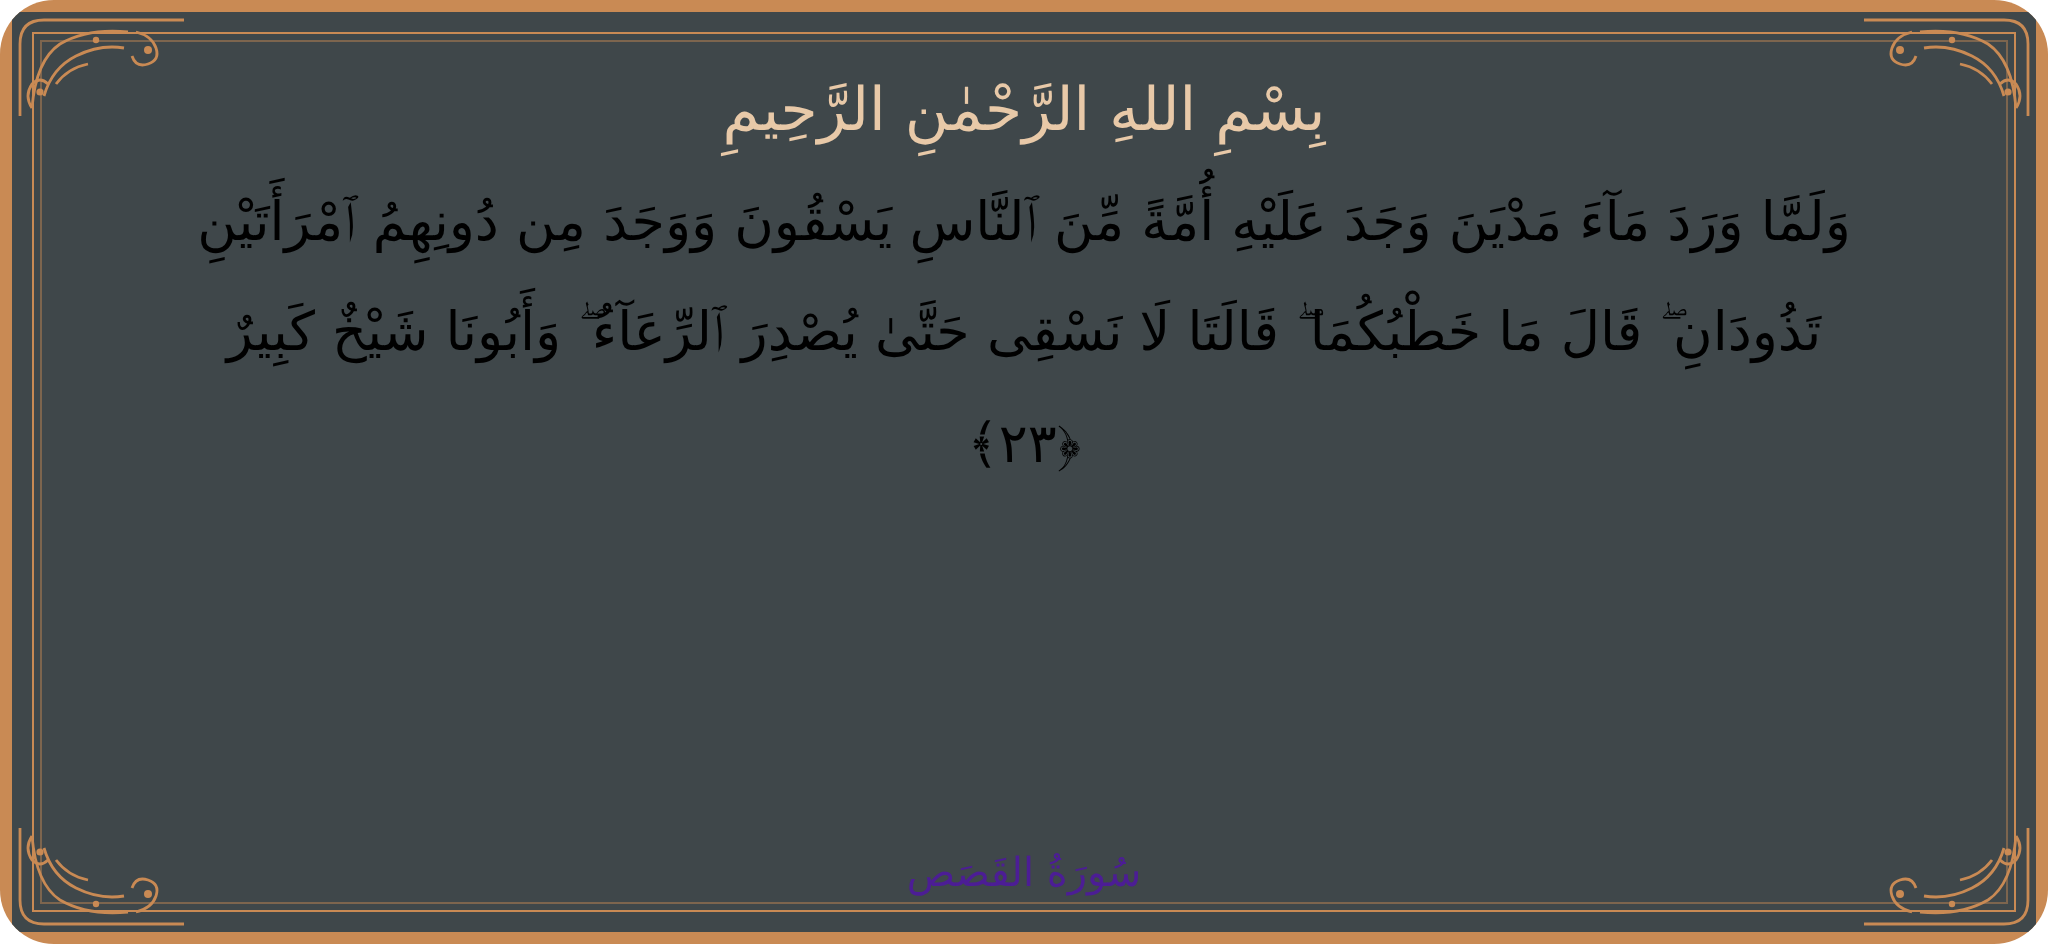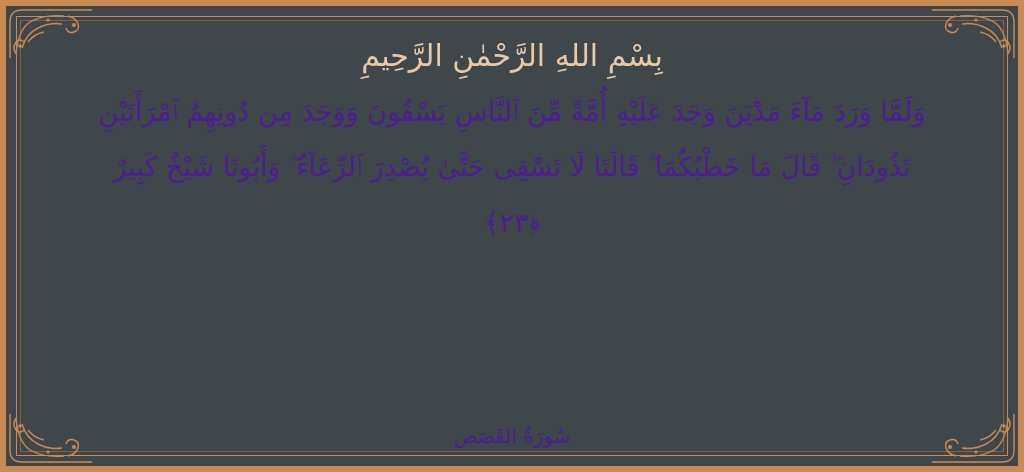--- a/index.html
+++ b/index.html
@@ -9,20 +9,21 @@
   }
   .page {
     width: 1024px;
     height: 472px;
     position: relative;
     box-sizing: border-box;
     background: #c98a54;
     padding: 6px;
     overflow: hidden;
     font-family: "DejaVu Sans", sans-serif;
+    border-radius: 27px;
   }
   .inner-bg {
     position: absolute;
     left: 6px;
     top: 6px;
     right: 6px;
     bottom: 6px;
     background: #3f474a;
   }
   .frame-line {
@@ -72,21 +73,21 @@
     color: #e8c9a8;
     font-size: 30px;
     line-height: 1.2;
     direction: rtl;
     margin-top: 14px;
     margin-bottom: 10px;
     font-family: "DejaVu Sans", "Liberation Sans", sans-serif;
     letter-spacing: 0;
   }
   .ayah {
-    color: #4c1d95;
+    color: #000000;
     direction: rtl;
     font-size: 27px;
     line-height: 2.05;
     font-family: "DejaVu Sans", "Liberation Sans", sans-serif;
     max-width: 860px;
     margin: 0 auto;
     font-weight: 400;
   }
   .surah {
     color: #4c1d95;

